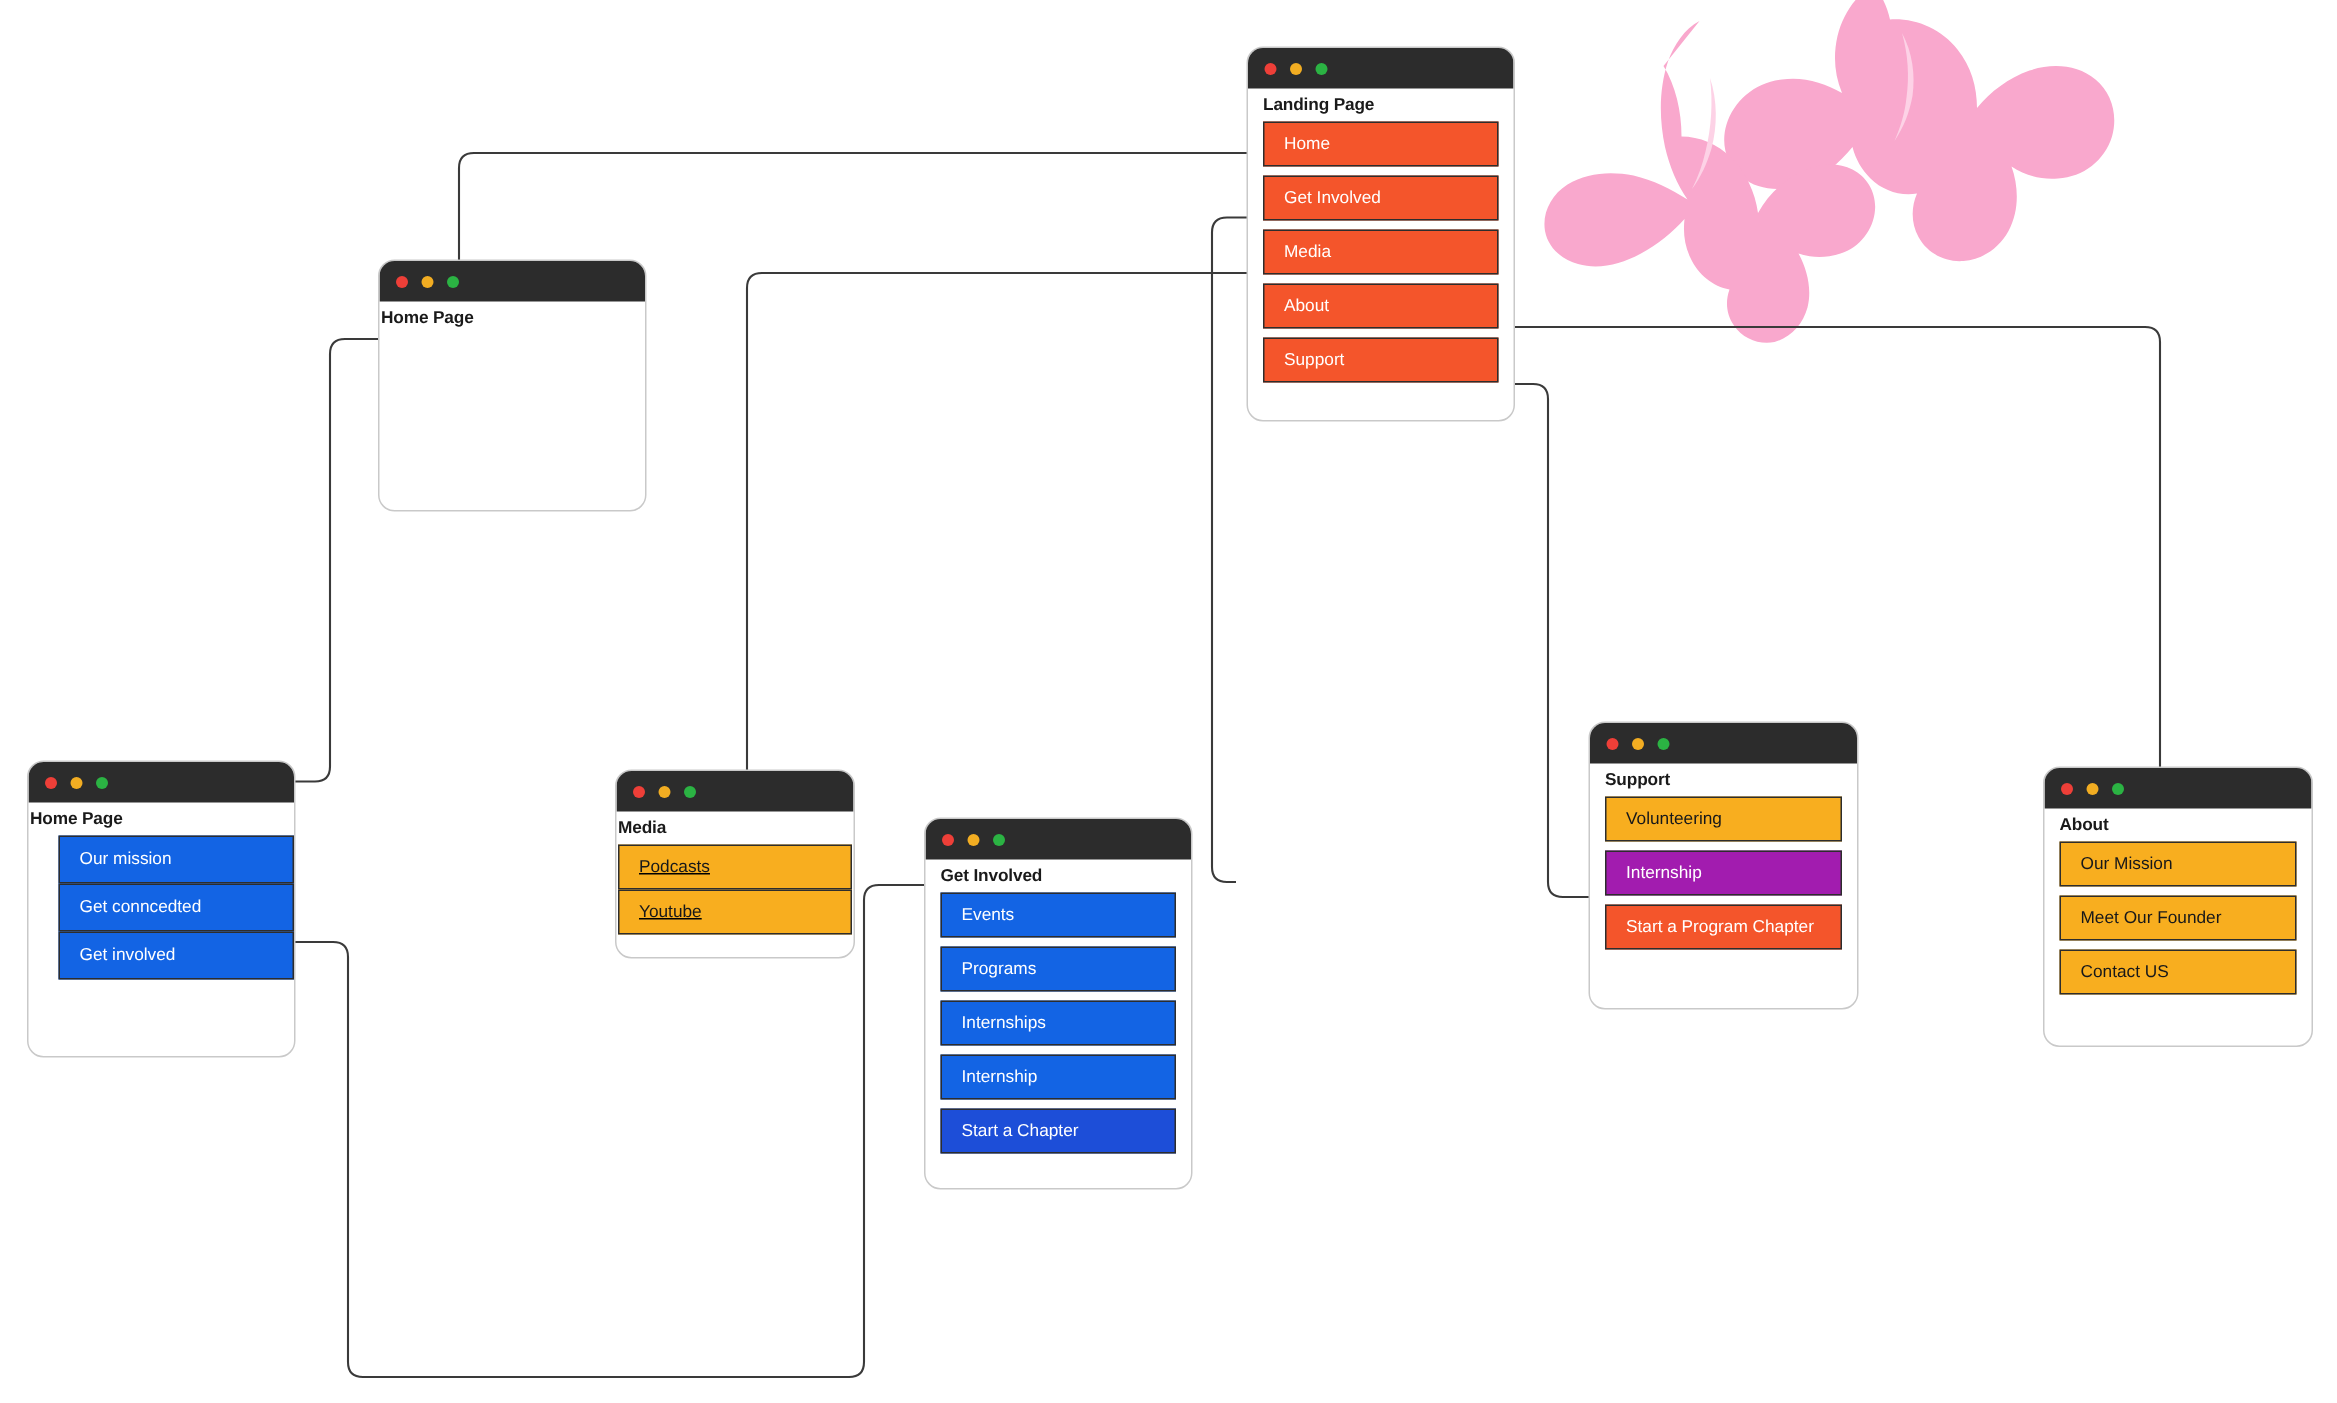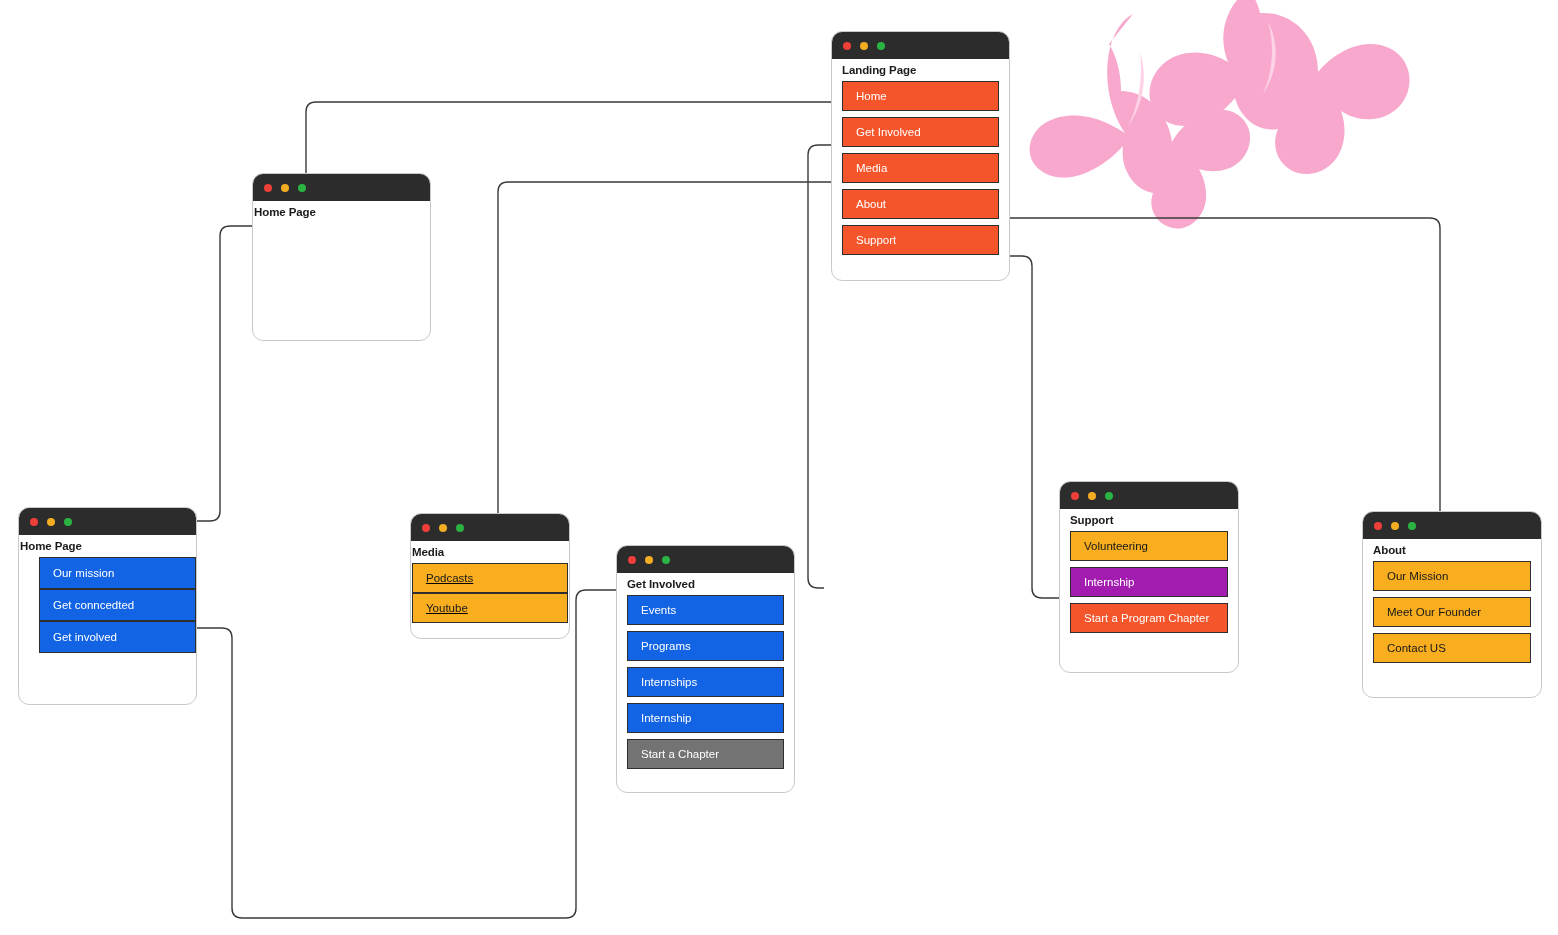--- a/index.html
+++ b/index.html
@@ -214,21 +214,21 @@
       <span class="dot amber"></span>
       <span class="dot green"></span>
     </div>
     <div class="card-body">
       <div class="card-title">Get Involved</div>
       <div class="btn-list gap-6">
         <div class="nav-btn light-text" style="background:#1364e4; height:30px;">Events</div>
         <div class="nav-btn light-text" style="background:#1364e4; height:30px;">Programs</div>
         <div class="nav-btn light-text" style="background:#1364e4; height:30px;">Internships</div>
         <div class="nav-btn light-text" style="background:#1364e4; height:30px;">Internship</div>
-        <div class="nav-btn light-text" style="background:#737373; height:30px;">Start a Chapter</div>
+        <div class="nav-btn light-text" style="background:#1d4ed8; height:30px;">Start a Chapter</div>
       </div>
     </div>
   </div>
 
   <div class="card" style="left:1059px; top:481px; width:180px; height:192px;">
     <div class="card-titlebar">
       <span class="dot red"></span>
       <span class="dot amber"></span>
       <span class="dot green"></span>
     </div>

